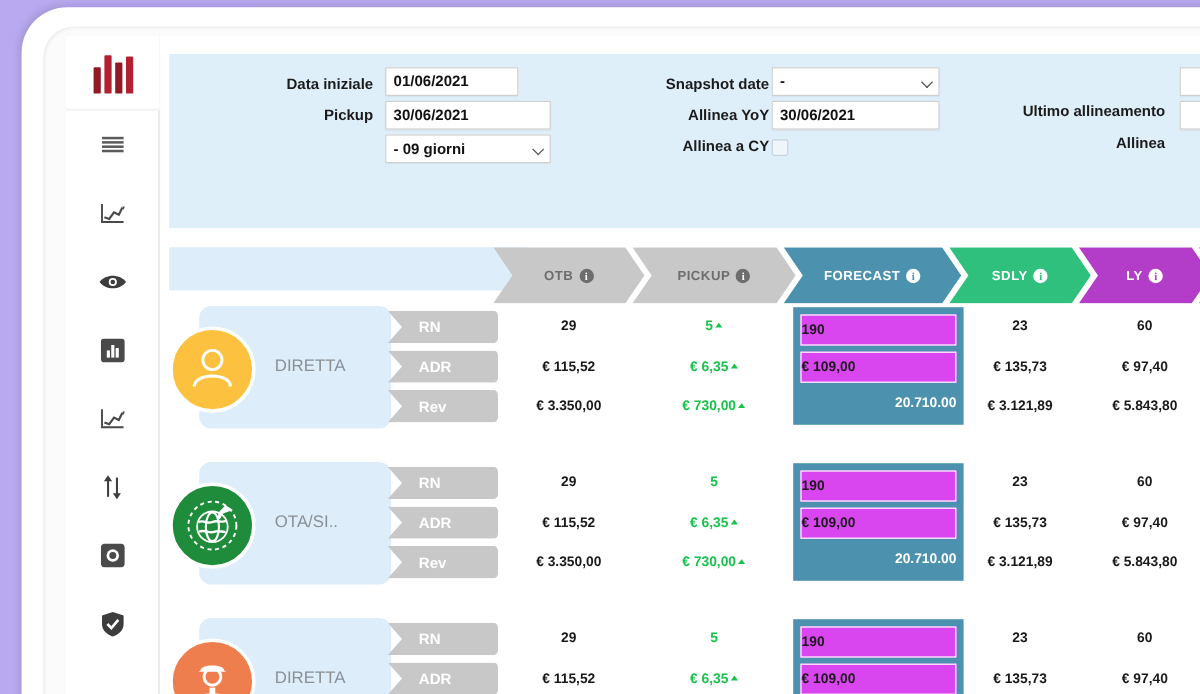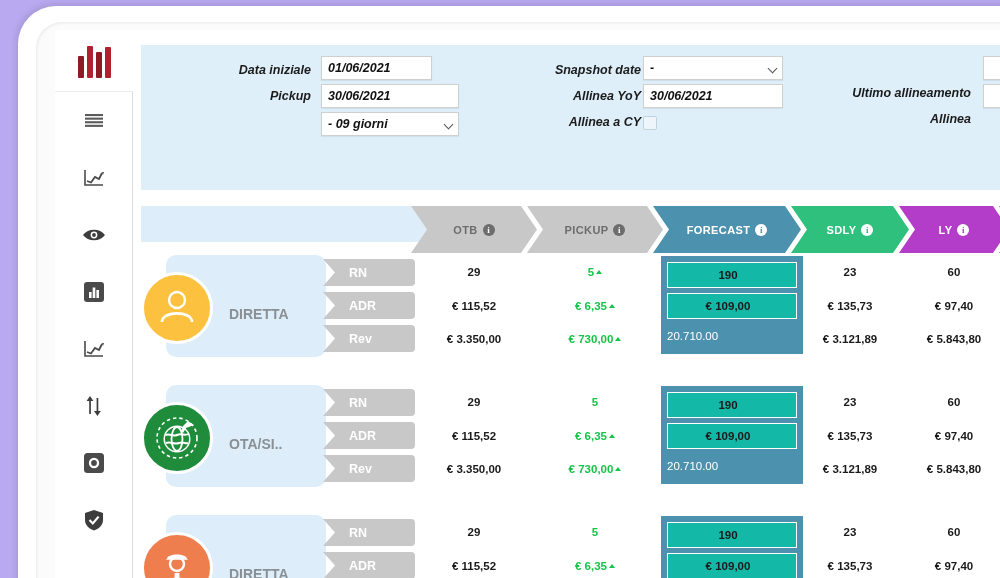--- a/index.html
+++ b/index.html
@@ -75,21 +75,21 @@
     overflow: hidden;
   }
 
   
   #filter-panel {
     position: relative;
     margin: 15px 0 0 8px;
     width: 900px; height: 145px;
     background: #dfeffa;
   }
-  .fgroup { position: absolute; font-style: italic; }
+  .fgroup { position: absolute; }
   .flabel {
     font-size: 12.5px; color: #1b1b1b; font-weight: 600;
     text-align: right; line-height: 26px; white-space: nowrap;
   }
   .finput {
     height: 24px; background: #ffffff;
     border: 1px solid #cfcfcf;
     font-size: 12.5px; color: #111; font-weight: 600;
     padding: 0 6px; line-height: 22px;
     box-shadow: 0 1px 1px rgba(0,0,0,.06);
@@ -144,22 +144,22 @@
     background: #ddeefa; border-radius: 10px;
   }
   .avatar {
     position: absolute; left: 0px; top: 22px;
     width: 72px; height: 72px; border-radius: 50%;
     border: 3px solid #ffffff;
     display: flex; align-items: center; justify-content: center;
     z-index: 3;
   }
   .row-name {
-    position: absolute; left: 88px; top: 56px;
-    font-size: 14px; color: #8a8f94; font-weight: 700;
+    position: absolute; left: 88px; top: 46px;
+    font-size: 14px; color: #8a8f94; font-weight: 400;
     width: 90px; white-space: nowrap; overflow: hidden;
   }
   .metric-tag {
     position: absolute; left: 182px;
     width: 92px; height: 27px; background: #c8c8c8;
     display: flex; align-items: center;
     clip-path: polygon(0 0, 100% 0, 100% 100%, 0 100%, 12px 50%);
     color: #ffffff; font-size: 12.5px; font-weight: 600;
     padding-left: 26px; border-radius: 0 4px 4px 0;
   }
@@ -179,29 +179,29 @@
   }
 
   
   .fc-box {
     position: absolute;
     width: 142px; height: 98px;
     background: #4c92ae;
     padding: 6px;
   }
   .fc-input {
-    height: 26px; background: #14b8a6;
+    height: 26px; background: #d946ef;
     border: 1px solid #ffffff;
     font-size: 11.5px; font-weight: 700; color: #1a1a1a;
-    text-align: center; line-height: 24px;
+    text-align: left; line-height: 24px;
     padding-right: 8px; margin-bottom: 5px;
   }
   .fc-total {
-    height: 24px; line-height: 24px; text-align: left;
-    color: #ffffff; font-size: 11.5px; font-weight: 400;
+    height: 24px; line-height: 24px; text-align: right;
+    color: #ffffff; font-size: 11.5px; font-weight: 700;
   }
 </style>
 </head>
 <body>
 
 <div id="device-frame"></div>
 <div id="device-inner"></div>
 <div id="app-shell"></div>
 
 <div id="sidebar">

